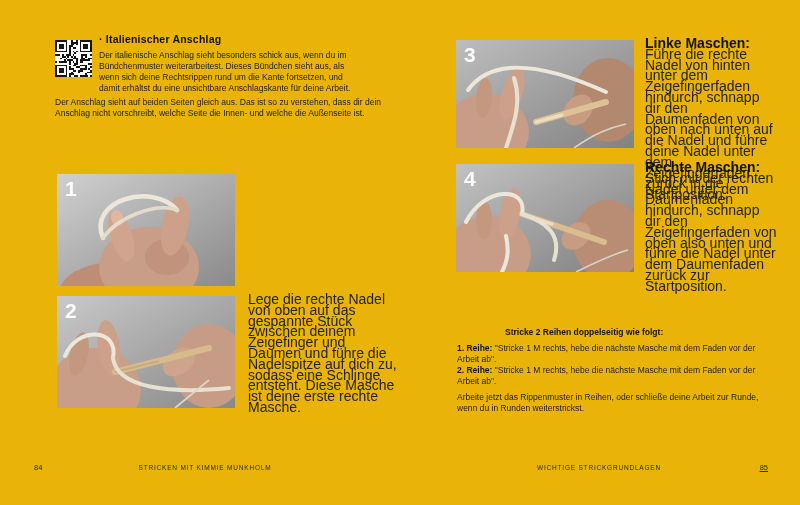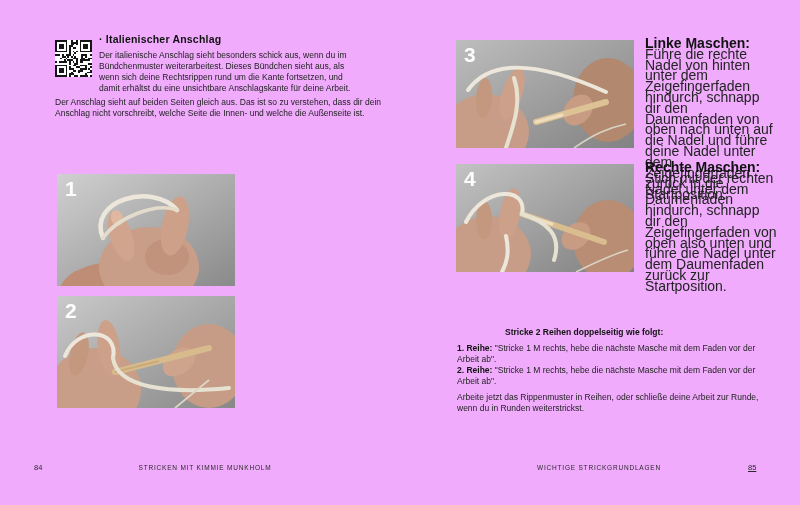--- a/index.html
+++ b/index.html
@@ -1,16 +1,16 @@
 <!DOCTYPE html>
 <html><head>
 <meta charset="utf-8">
 <style>
   html,body{margin:0;padding:0;background:#fff;}
-  #canvas{position:relative;width:800px;height:505px;background:#f0abfc;overflow:hidden;
+  #canvas{position:relative;width:800px;height:505px;background:#eab308;overflow:hidden;
           font-family:"Liberation Sans","DejaVu Sans",sans-serif;color:#222;}
   .abs{position:absolute;}
   .body-text{font-size:8.5px;line-height:11px;letter-spacing:0px;color:#232323;margin:0;}
   .step-text{font-size:14px;line-height:10.8px;color:#232323;margin:0;}
   .lead{font-weight:700;color:#111;}
   .heading{font-size:10.5px;font-weight:700;color:#111;letter-spacing:.2px;margin:0;}
   .photo{position:absolute;overflow:hidden;background:#a5a5a5;}
   .photo svg{display:block;width:100%;height:100%;}
   .photo-num{position:absolute;top:4px;left:8px;font-size:21px;font-weight:700;
              color:rgba(255,255,255,.96);line-height:1;}
@@ -290,20 +290,21 @@
       <ellipse cx="122" cy="66" rx="12" ry="18" fill="#cfa48c" transform="rotate(55 122 66)"></ellipse>
       <path d="M58,76 L152,52" stroke="#d7bb8d" stroke-width="6" stroke-linecap="round"></path>
       <path d="M58,76 L102,65" stroke="#c2a06f" stroke-width="2" opacity="0.6"></path>
       <path d="M8,60 C20,30 62,32 56,62" fill="none" stroke="#ece7da" stroke-width="4" stroke-linecap="round"></path>
       <path d="M56,62 C60,92 112,98 172,92" fill="none" stroke="#e7e1d1" stroke-width="4" stroke-linecap="round"></path>
       <path d="M118,112 L152,84" stroke="#dcd6c6" stroke-width="1.8"></path>
     </svg>
     <div class="photo-num">2</div>
   </div>
 
+  <p class="abs step-text" style="left:248px;top:294px;width:152px;">Lege die rechte Nadel von oben auf das gespannte Stück zwischen deinem Zeigefinger und Daumen und führe die Nadelspitze auf dich zu, sodass eine Schlinge entsteht. Diese Masche ist deine erste rechte Masche.</p>
 
   <div class="photo" style="left:456px;top:40px;width:178px;height:108px;">
     <svg viewBox="0 0 178 108" preserveAspectRatio="none">
       <defs>
           <linearGradient id="pg3" x1="0" y1="0" x2="1" y2="1">
         <stop offset="0" stop-color="#bdbdbd"></stop>
             <stop offset="1" stop-color="#828282"></stop>
           </linearGradient>
         </defs>
       <rect width="178" height="108" fill="url(#pg3)"></rect>
@@ -355,15 +356,15 @@
   <div class="abs rows" style="left:457px;top:343px;width:322px;">
     <p class="body-text"><span class="lead">1. Reihe:</span> <span>"Stricke 1 M rechts, hebe die nächste Masche mit dem Faden vor der Arbeit ab".</span></p>
     <p class="body-text"><span class="lead">2. Reihe:</span> <span>"Stricke 1 M rechts, hebe die nächste Masche mit dem Faden vor der Arbeit ab".</span></p>
   </div>
 
   <p class="abs body-text" style="left:457px;top:392px;width:322px;">Arbeite jetzt das Rippenmuster in Reihen, oder schließe deine Arbeit zur Runde, wenn du in Runden weiterstrickst.</p>
 
   <div class="abs pagenum" style="left:34px;top:463px;">84</div>
   <div class="abs footer-text" style="left:100px;top:464px;width:210px;text-align:center;">STRICKEN MIT KIMMIE MUNKHOLM</div>
   <div class="abs footer-text" style="left:494px;top:464px;width:210px;text-align:center;">WICHTIGE STRICKGRUNDLAGEN</div>
-  <div class="abs pagenum" style="left:748px;top:463px;width:20px;text-decoration:underline;">85</div>
+  <div class="abs pagenum" style="left:748px;top:463px;width:20px;text-align:right;text-decoration:underline;">85</div>
 
 </div>
 
 </body></html>

